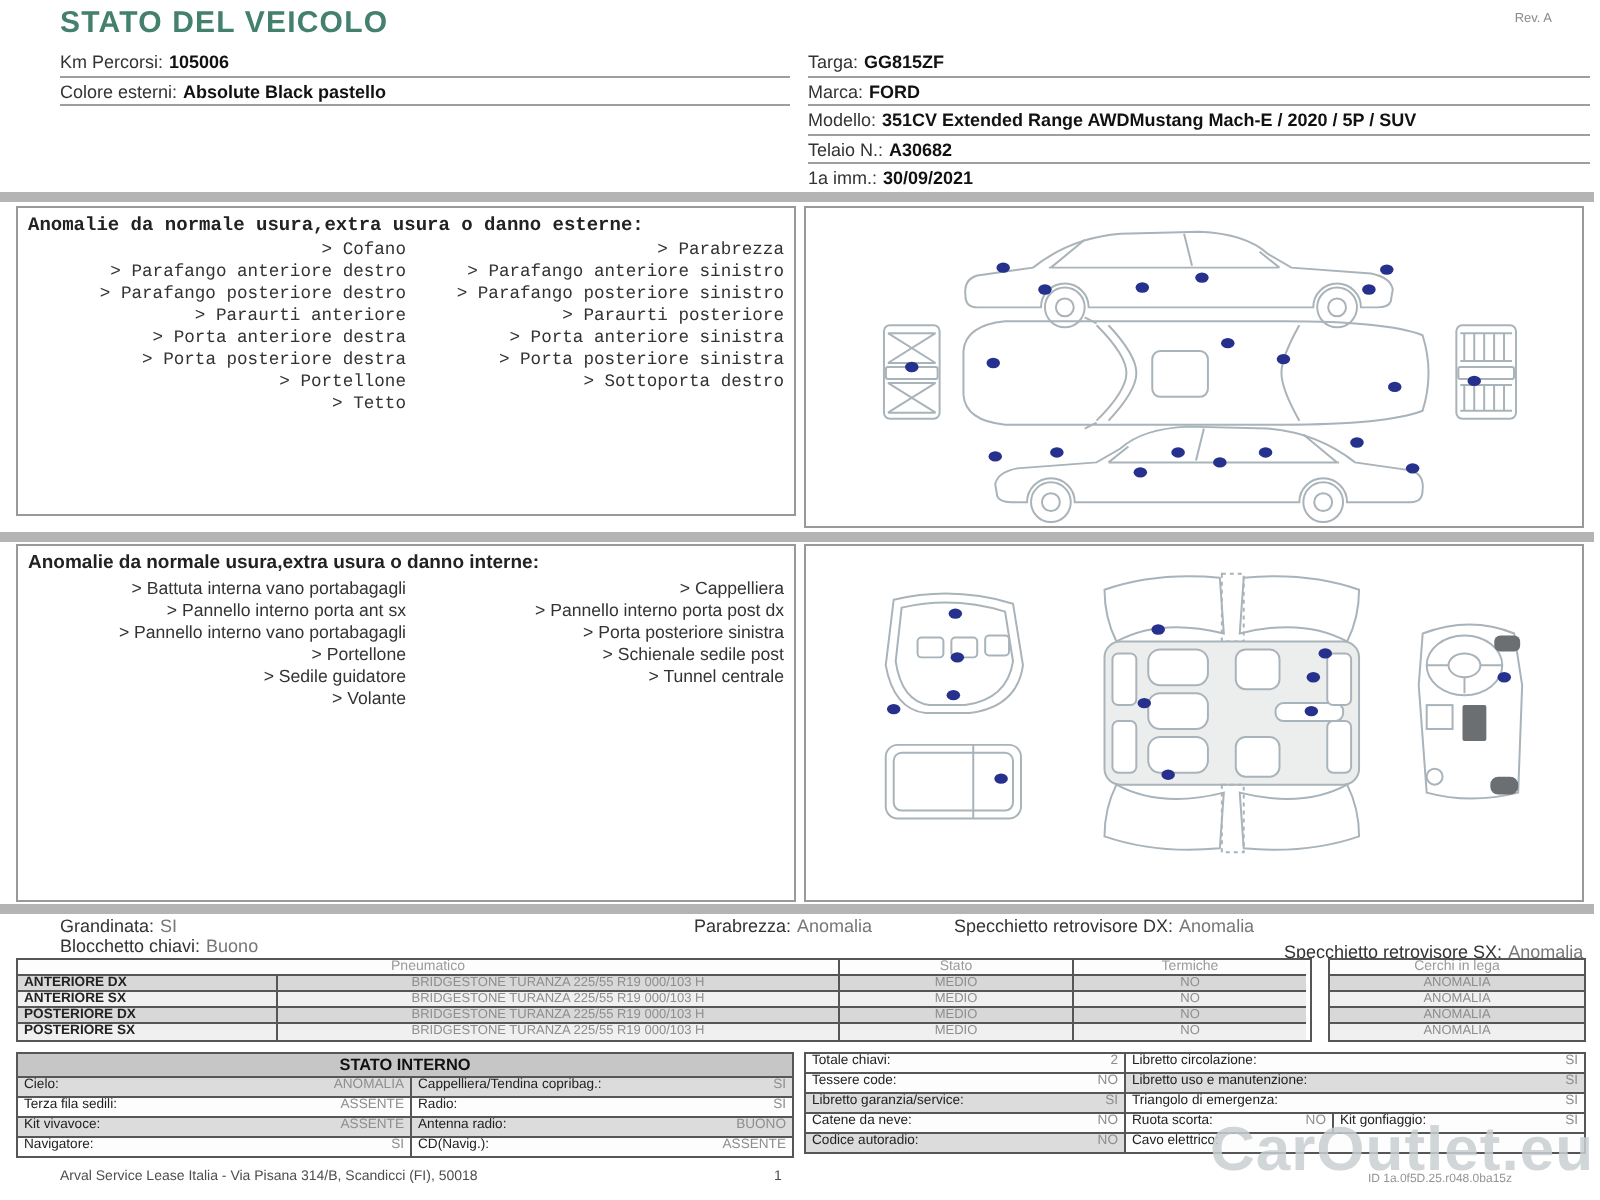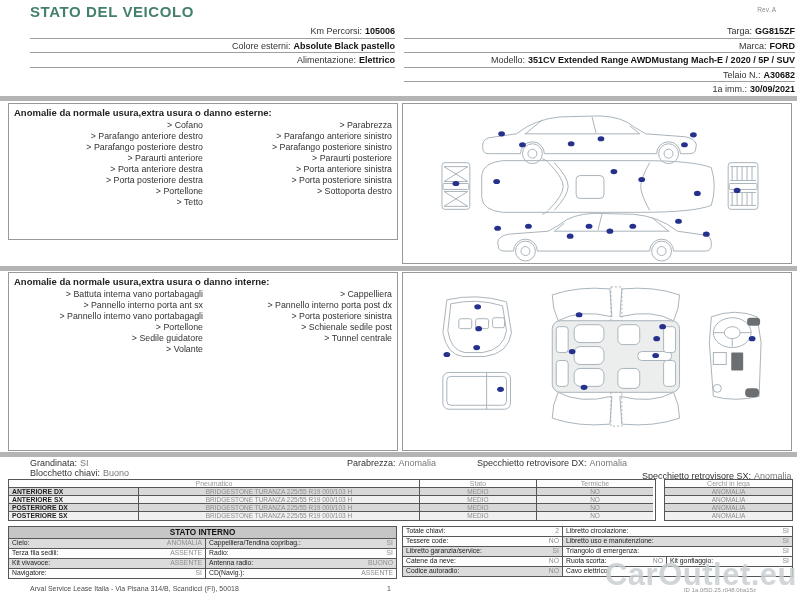--- a/index.html
+++ b/index.html
@@ -3,21 +3,21 @@
 <meta charset="utf-8">
 <style>
   html,body{margin:0;padding:0;background:#fff;}
   #page{position:relative;width:800px;height:600px;background:#fff;overflow:hidden;
         font-family:"Liberation Sans", sans-serif;color:#333;}
   
   .doc-title{position:absolute;left:30px;top:3px;font-size:15px;font-weight:bold;
              color:#44806e;letter-spacing:.6px;}
   .rev{position:absolute;right:24px;top:6px;font-size:6.5px;color:#8a8a8a;}
   
-  .info-col{position:absolute;top:24px;font-size:9px;text-align:right;}
+  .info-col{position:absolute;top:24px;font-size:9px;}
   .info-left{left:30px;width:365px;}
   .info-right{left:404px;width:391px;}
   .irow{border-bottom:1px solid #9e9e9e;padding:2px 0 1px;line-height:10.5px;}
   .irow .lbl{color:#333;}
   .irow .val{font-weight:bold;color:#111;margin-left:3px;}
   
   .sep{position:absolute;left:0;width:797px;height:5px;background:#b4b4b4;}
   
   .panel{position:absolute;border:1px solid #999;background:#fff;box-sizing:border-box;}
   .panel-title{font-size:9.5px;font-weight:bold;color:#222;padding:3px 5px 2px;}
@@ -80,34 +80,33 @@
 <body>
 
 <div id="page">
 
   <div class="doc-title">STATO DEL VEICOLO</div>
   <div class="rev">Rev. A</div>
 
   <div class="info-col info-left">
     <div class="irow"><span class="lbl">Km Percorsi:</span><span class="val">105006</span></div>
     <div class="irow"><span class="lbl">Colore esterni:</span><span class="val">Absolute Black pastello</span></div>
-    <div class="irow"><span class="lbl">Alimentazione:</span><span class="val">Elettrico</span></div>
   </div>
 
   <div class="info-col info-right">
     <div class="irow"><span class="lbl">Targa:</span><span class="val">GG815ZF</span></div>
     <div class="irow"><span class="lbl">Marca:</span><span class="val">FORD</span></div>
     <div class="irow"><span class="lbl">Modello:</span><span class="val">351CV Extended Range AWDMustang Mach-E / 2020 / 5P / SUV</span></div>
     <div class="irow"><span class="lbl">Telaio N.:</span><span class="val">A30682</span></div>
     <div class="irow"><span class="lbl">1a imm.:</span><span class="val">30/09/2021</span></div>
   </div>
 
   <div class="sep" style="top:96px"></div>
 
-  <div class="panel" style="left:8px;top:103px;width:390px;height:137px;">
+  <div class="panel" style="left:8px;top:103px;width:390px;height:155px;font-family:Liberation Mono, monospace;">
     <div class="panel-title">Anomalie da normale usura,extra usura o danno esterne:</div>
     <div class="cols">
       <div class="col1">
         <div class="li">Cofano</div>
         <div class="li">Parafango anteriore destro</div>
         <div class="li">Parafango posteriore destro</div>
         <div class="li">Paraurti anteriore</div>
         <div class="li">Porta anteriore destra</div>
         <div class="li">Porta posteriore destra</div>
         <div class="li">Portellone</div>

